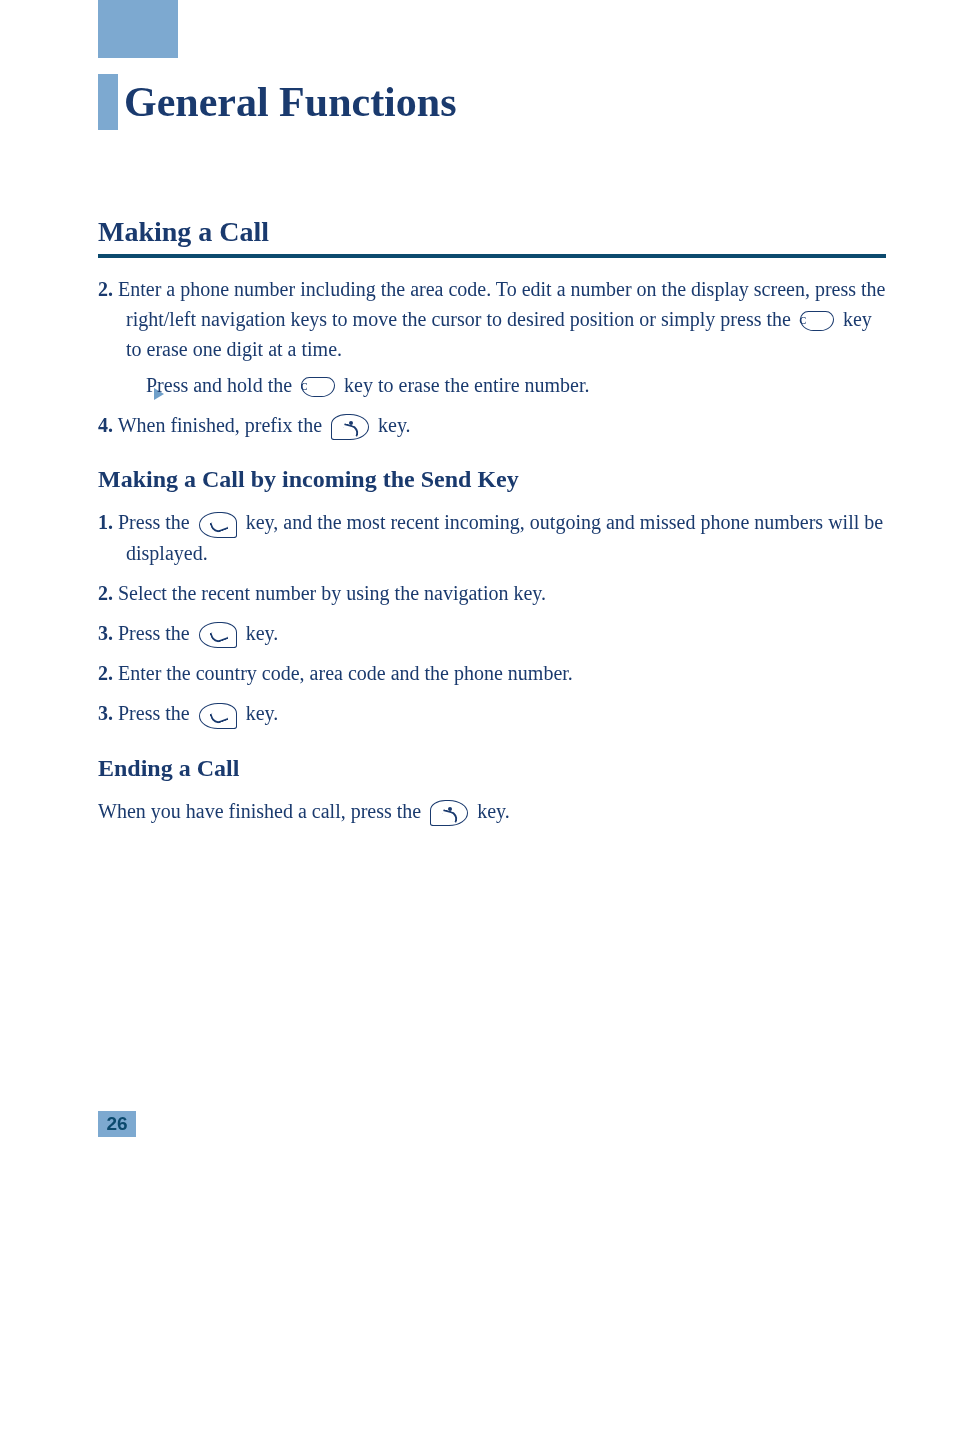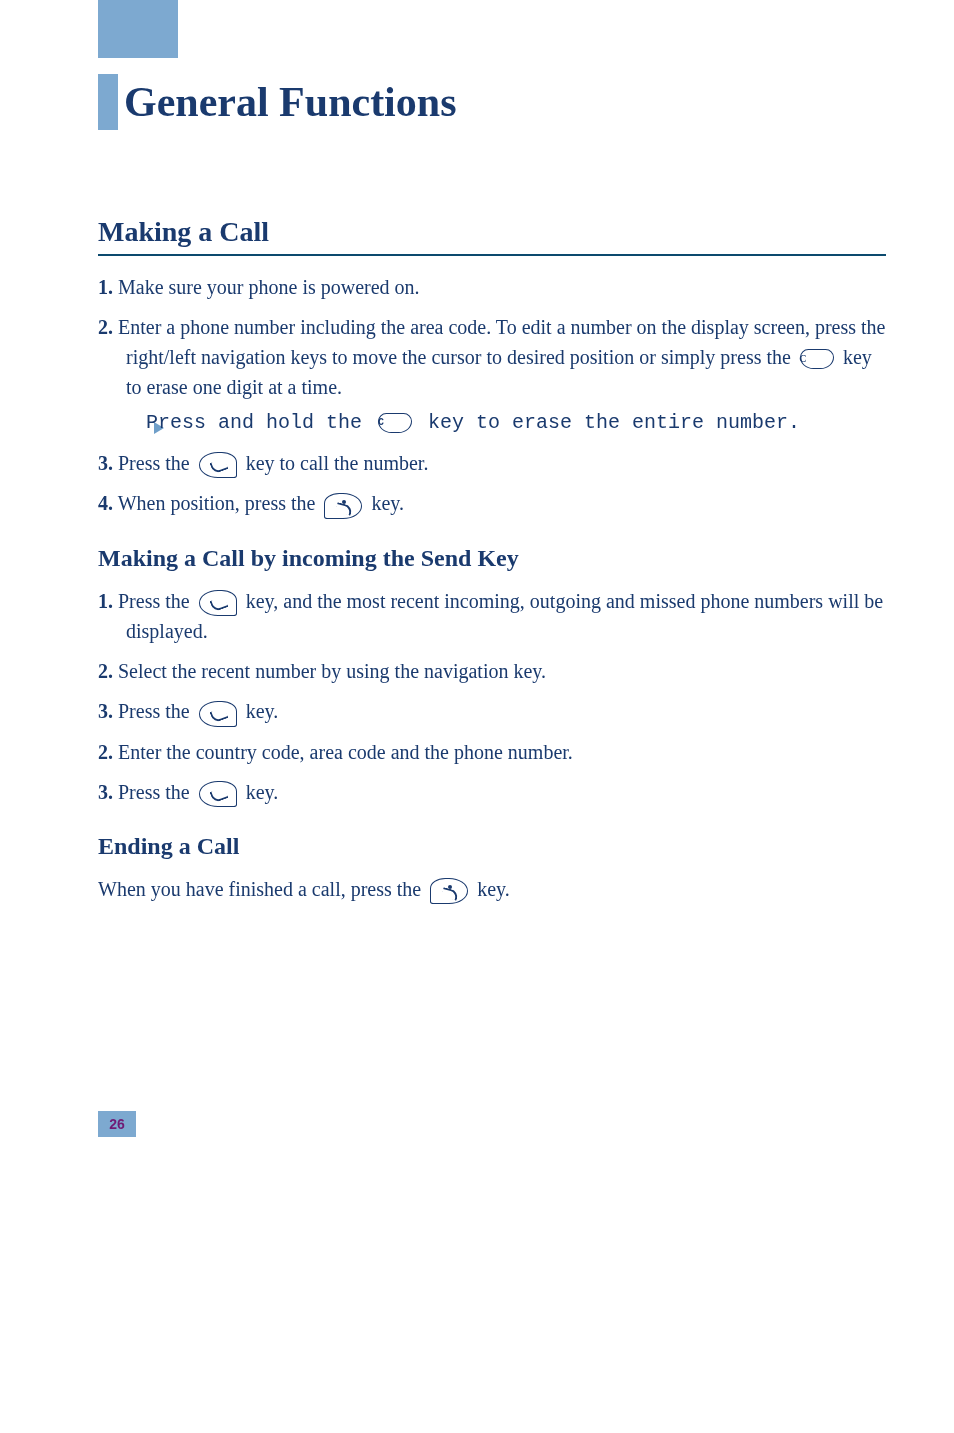--- a/index.html
+++ b/index.html
@@ -3,27 +3,27 @@
 <meta charset="utf-8">
 <style>
   * { box-sizing: border-box; margin: 0; padding: 0; }
   html, body { width: 954px; height: 1433px; background: #ffffff; font-family: Georgia, 'Times New Roman', serif; color: #1a3a6e; }
   .page { width: 954px; height: 1191px; position: relative; padding: 0; border-radius: 15px; }
   .header-band { width: 80px; height: 58px; background: #7da9d0; position: absolute; left: 98px; top: 0; }
   .title-row { position: absolute; top: 74px; left: 98px; display: flex; align-items: stretch; }
   .title-accent { width: 20px; background: #7da9d0; height: 56px; margin-right: 6px; }
   .title-text { font-size: 42px; font-weight: bold; color: #1a3a6e; line-height: 56px; }
   .content { position: absolute; top: 216px; left: 98px; right: 68px; }
-  .section-title { font-size: 28px; font-weight: bold; color: #1a3a6e; border-bottom: 2px solid #0c4a6e; padding-bottom: 6px; margin-bottom: 16px; }
+  .section-title { font-size: 28px; font-weight: bold; color: #1a3a6e; border-bottom: 4px solid #0c4a6e; padding-bottom: 6px; margin-bottom: 16px; }
   .subsection-title { font-size: 24px; font-weight: bold; color: #1a3a6e; margin-top: 26px; margin-bottom: 14px; }
   p, li { font-size: 20px; line-height: 30px; color: #1a3a6e; }
   ol { list-style: none; padding: 0; margin: 0; }
   ol > li { margin-bottom: 10px; padding-left: 28px; text-indent: -28px; }
   ol > li .num { font-weight: bold; }
-  .sub-bullet { margin-left: 28px; margin-top: 6px; margin-bottom: 8px; display: flex; align-items: center; font-family: Liberation Mono, monospace; }
+  .sub-bullet { margin-left: 28px; margin-top: 6px; margin-bottom: 8px; display: flex; align-items: flex-end; }
   .tri { display: inline-block; width: 0; height: 0; border-top: 6px solid transparent; border-bottom: 6px solid transparent; border-left: 10px solid #6f9fc9; margin-right: 10px; margin-top: 9px; flex: 0 0 auto; }
   .key-c {
     display: inline-block; vertical-align: middle; width: 34px; height: 20px;
     border: 1px solid #1a3a6e; border-radius: 10px 10px 16px 16px / 10px 10px 14px 14px;
     text-align: center; font-size: 10px; font-weight: bold; line-height: 18px;
     margin: 0 4px; position: relative;
   }
   .key-send {
     display: inline-block; vertical-align: middle; width: 38px; height: 26px;
     border: 1px solid #1a3a6e; border-radius: 50% 40% 10% 50% / 50% 40% 10% 50%;
@@ -47,55 +47,49 @@
   .key-end::after {
     content: ""; position: absolute; left: 17px; top: 6px; width: 4px; height: 4px;
     border-radius: 50%; background: #1a3a6e;
   }
   .key-zero {
     display: inline-block; vertical-align: middle; width: 36px; height: 20px;
     border: 1px solid #1a3a6e; border-radius: 12px 12px 8px 8px / 12px 12px 8px 8px;
     text-align: center; font-size: 10px; font-weight: bold; line-height: 18px;
     margin: 0 4px; position: relative; letter-spacing: 1px;
   }
-  .page-num-box { position: absolute; left: 98px; bottom: 54px; background: #7da9d0; color: #701a75; width: 38px; height: 26px; text-align: center; line-height: 26px; font-family: Arial, sans-serif; font-size: 14px; font-weight: bold; }
+  .page-num-box { position: absolute; left: 98px; bottom: 54px; background: #7da9d0; color: #0c4a6e; width: 38px; height: 26px; text-align: center; line-height: 26px; font-family: Arial, sans-serif; font-size: 19px; font-weight: bold; }
   .para { margin-bottom: 24px; font-size: 20px; line-height: 30px; color: #1a3a6e; }
 </style>
 </head>
 <body>
 
 <div class="page">
   <div class="header-band"></div>
 
   <div class="title-row">
     <div class="title-accent"></div>
     <div class="title-text">General Functions</div>
   </div>
 
   <div class="content">
 
     <div class="section-title">Making a Call</div>
     <ol>
       <li>
-        <span class="num">1.</span><span> Make sure your phone is powered on.</span>
-      </li>
-      <li>
         <span class="num">2.</span><span> Enter a phone number including the area code. To edit a number on the display screen, press the right/left navigation keys to move the cursor to desired position or simply press the </span><span class="key-c">C</span><span>  key to erase one digit at a time.</span>
         <div class="sub-bullet">
           <span class="tri"></span>
           <span>
             <span>Press and hold the </span><span class="key-c">C</span><span>  key to erase the entire number.</span>
           </span>
         </div>
       </li>
       <li>
-        <span class="num">3.</span><span> Press the </span><span class="key-send"></span><span>  key to call the number.</span>
-      </li>
-      <li>
-        <span class="num">4.</span><span> When position, press the </span><span class="key-end"></span><span>  key.</span>
+        <span class="num">4.</span><span> When finished, prefix the </span><span class="key-end"></span><span>  key.</span>
       </li>
     </ol>
 
     <div class="subsection-title">Making a Call by incoming the Send Key</div>
     <ol>
       <li>
         <span class="num">1.</span><span> Press the </span><span class="key-send"></span><span>  key, and the most recent incoming, outgoing and missed phone numbers will be displayed.</span>
       </li>
       <li>
         <span class="num">2.</span><span> Select the recent number by using the navigation key.</span>

